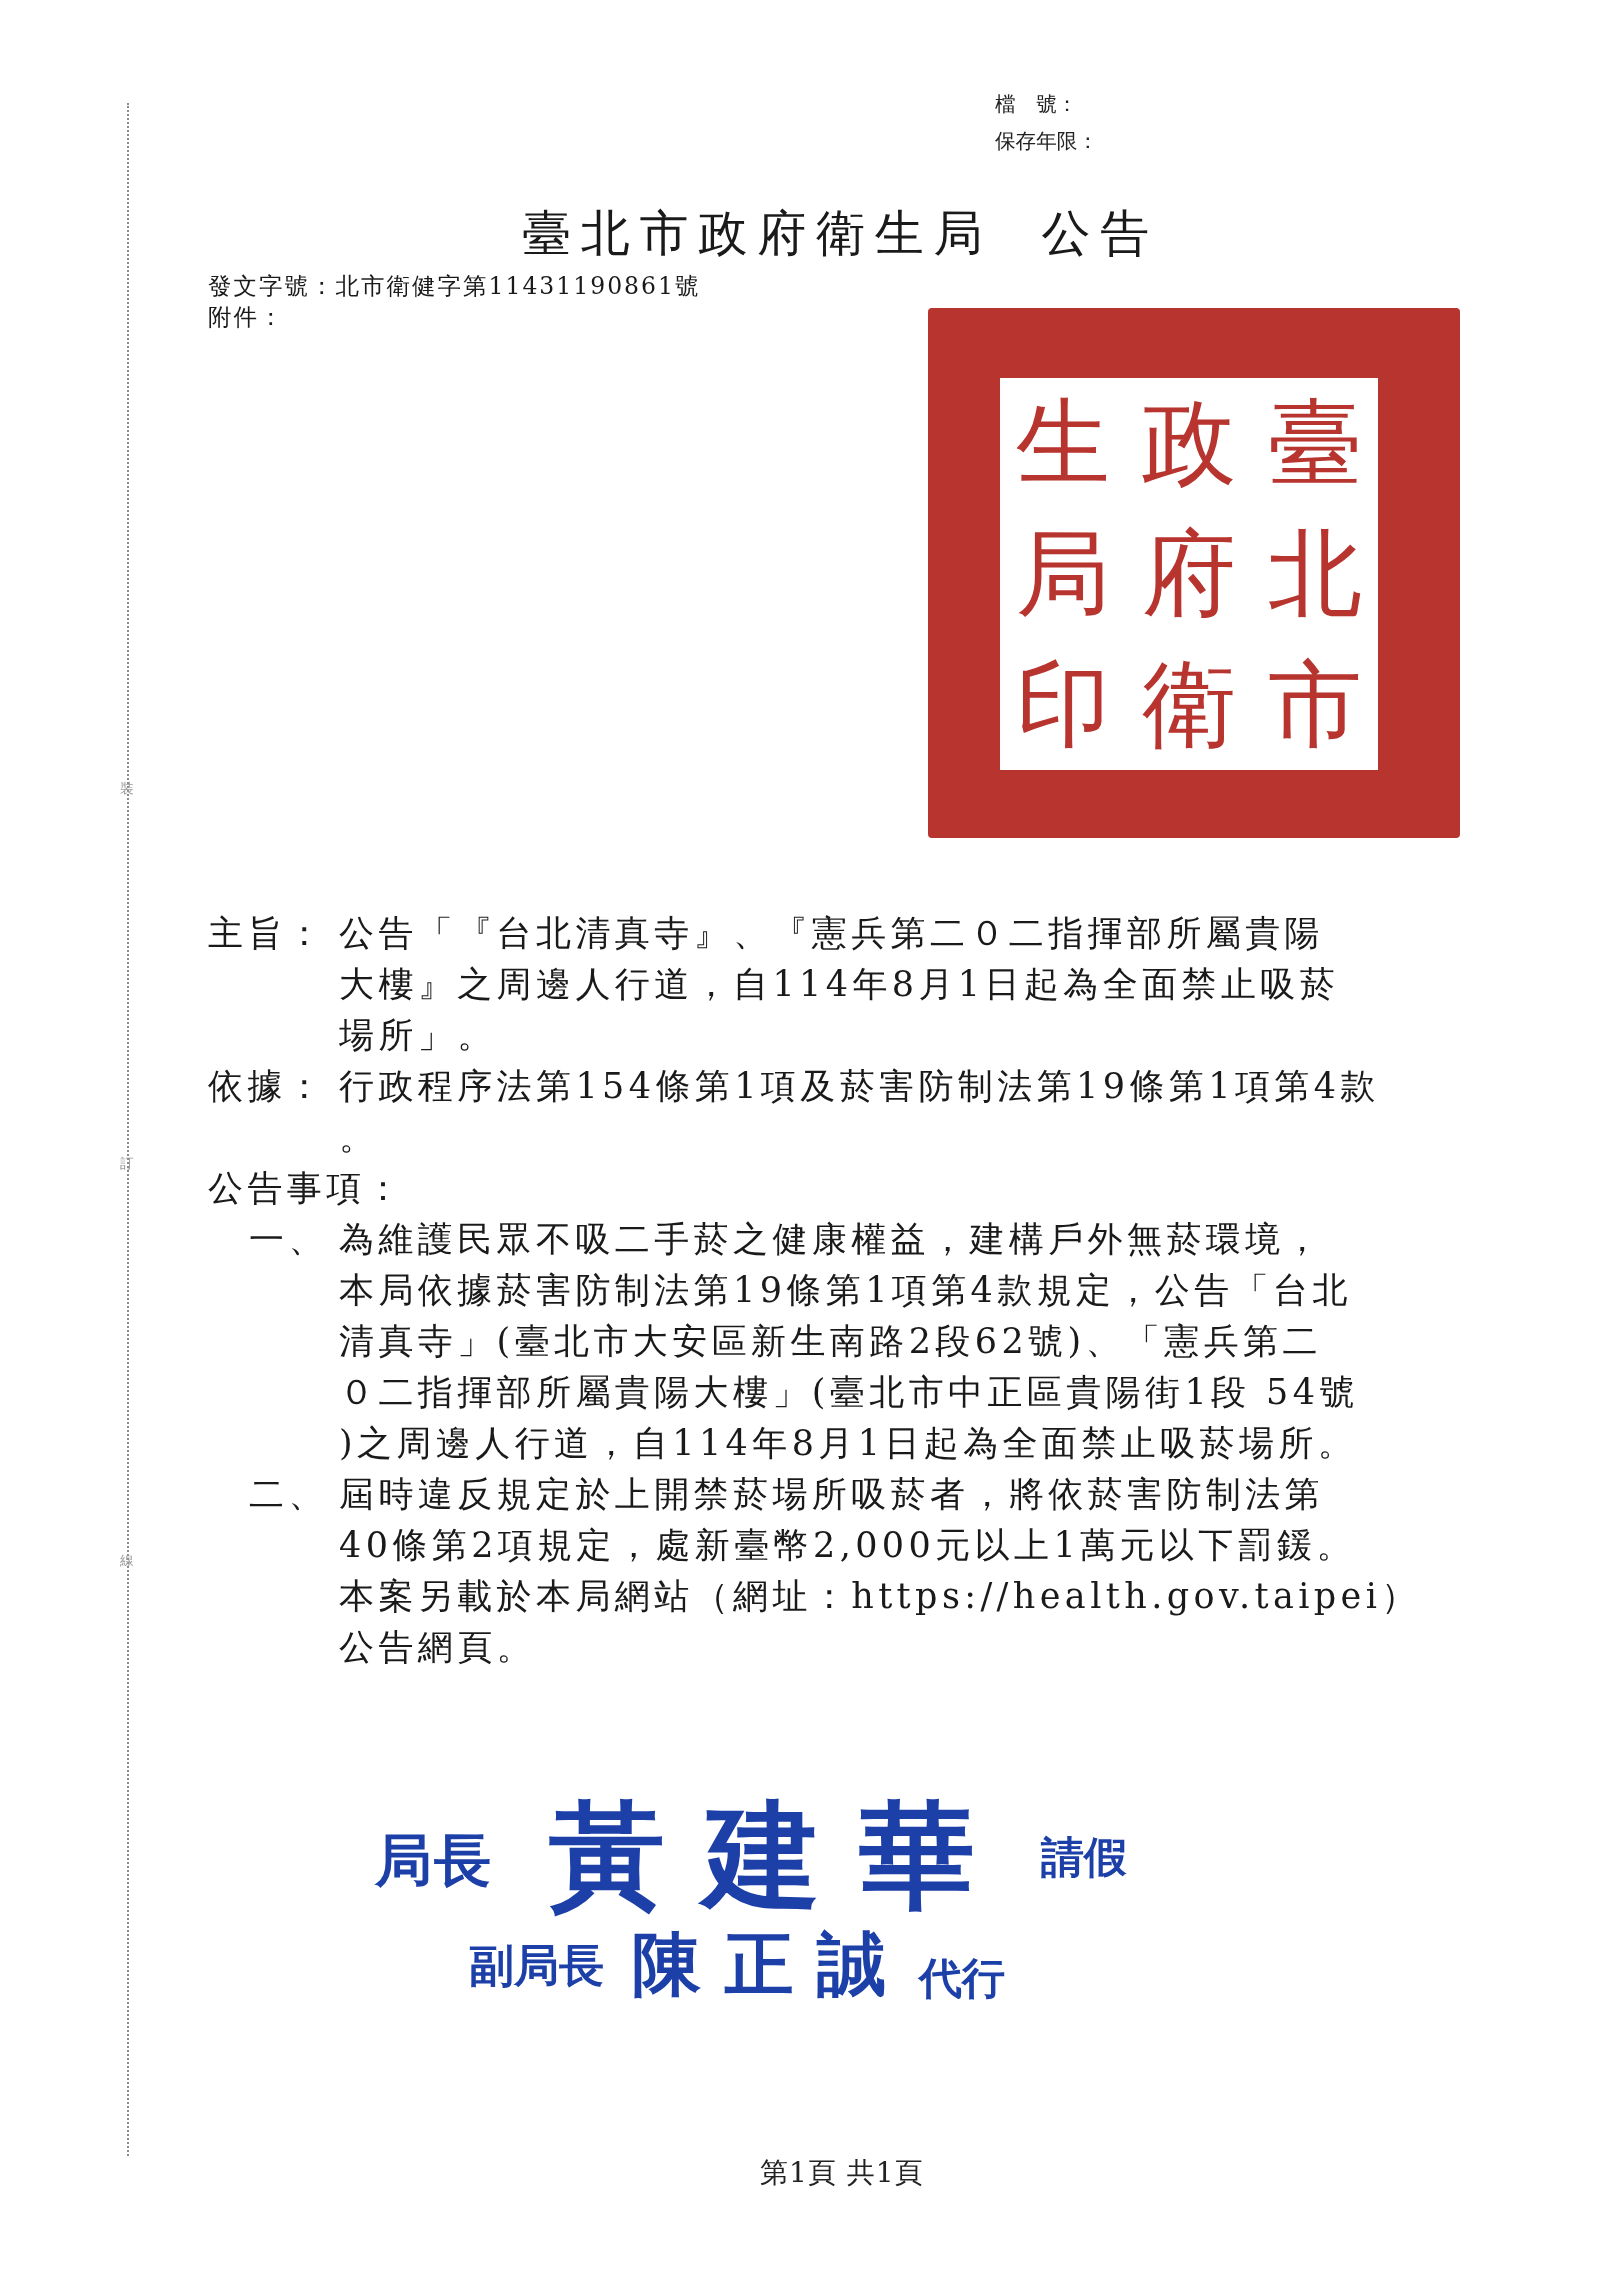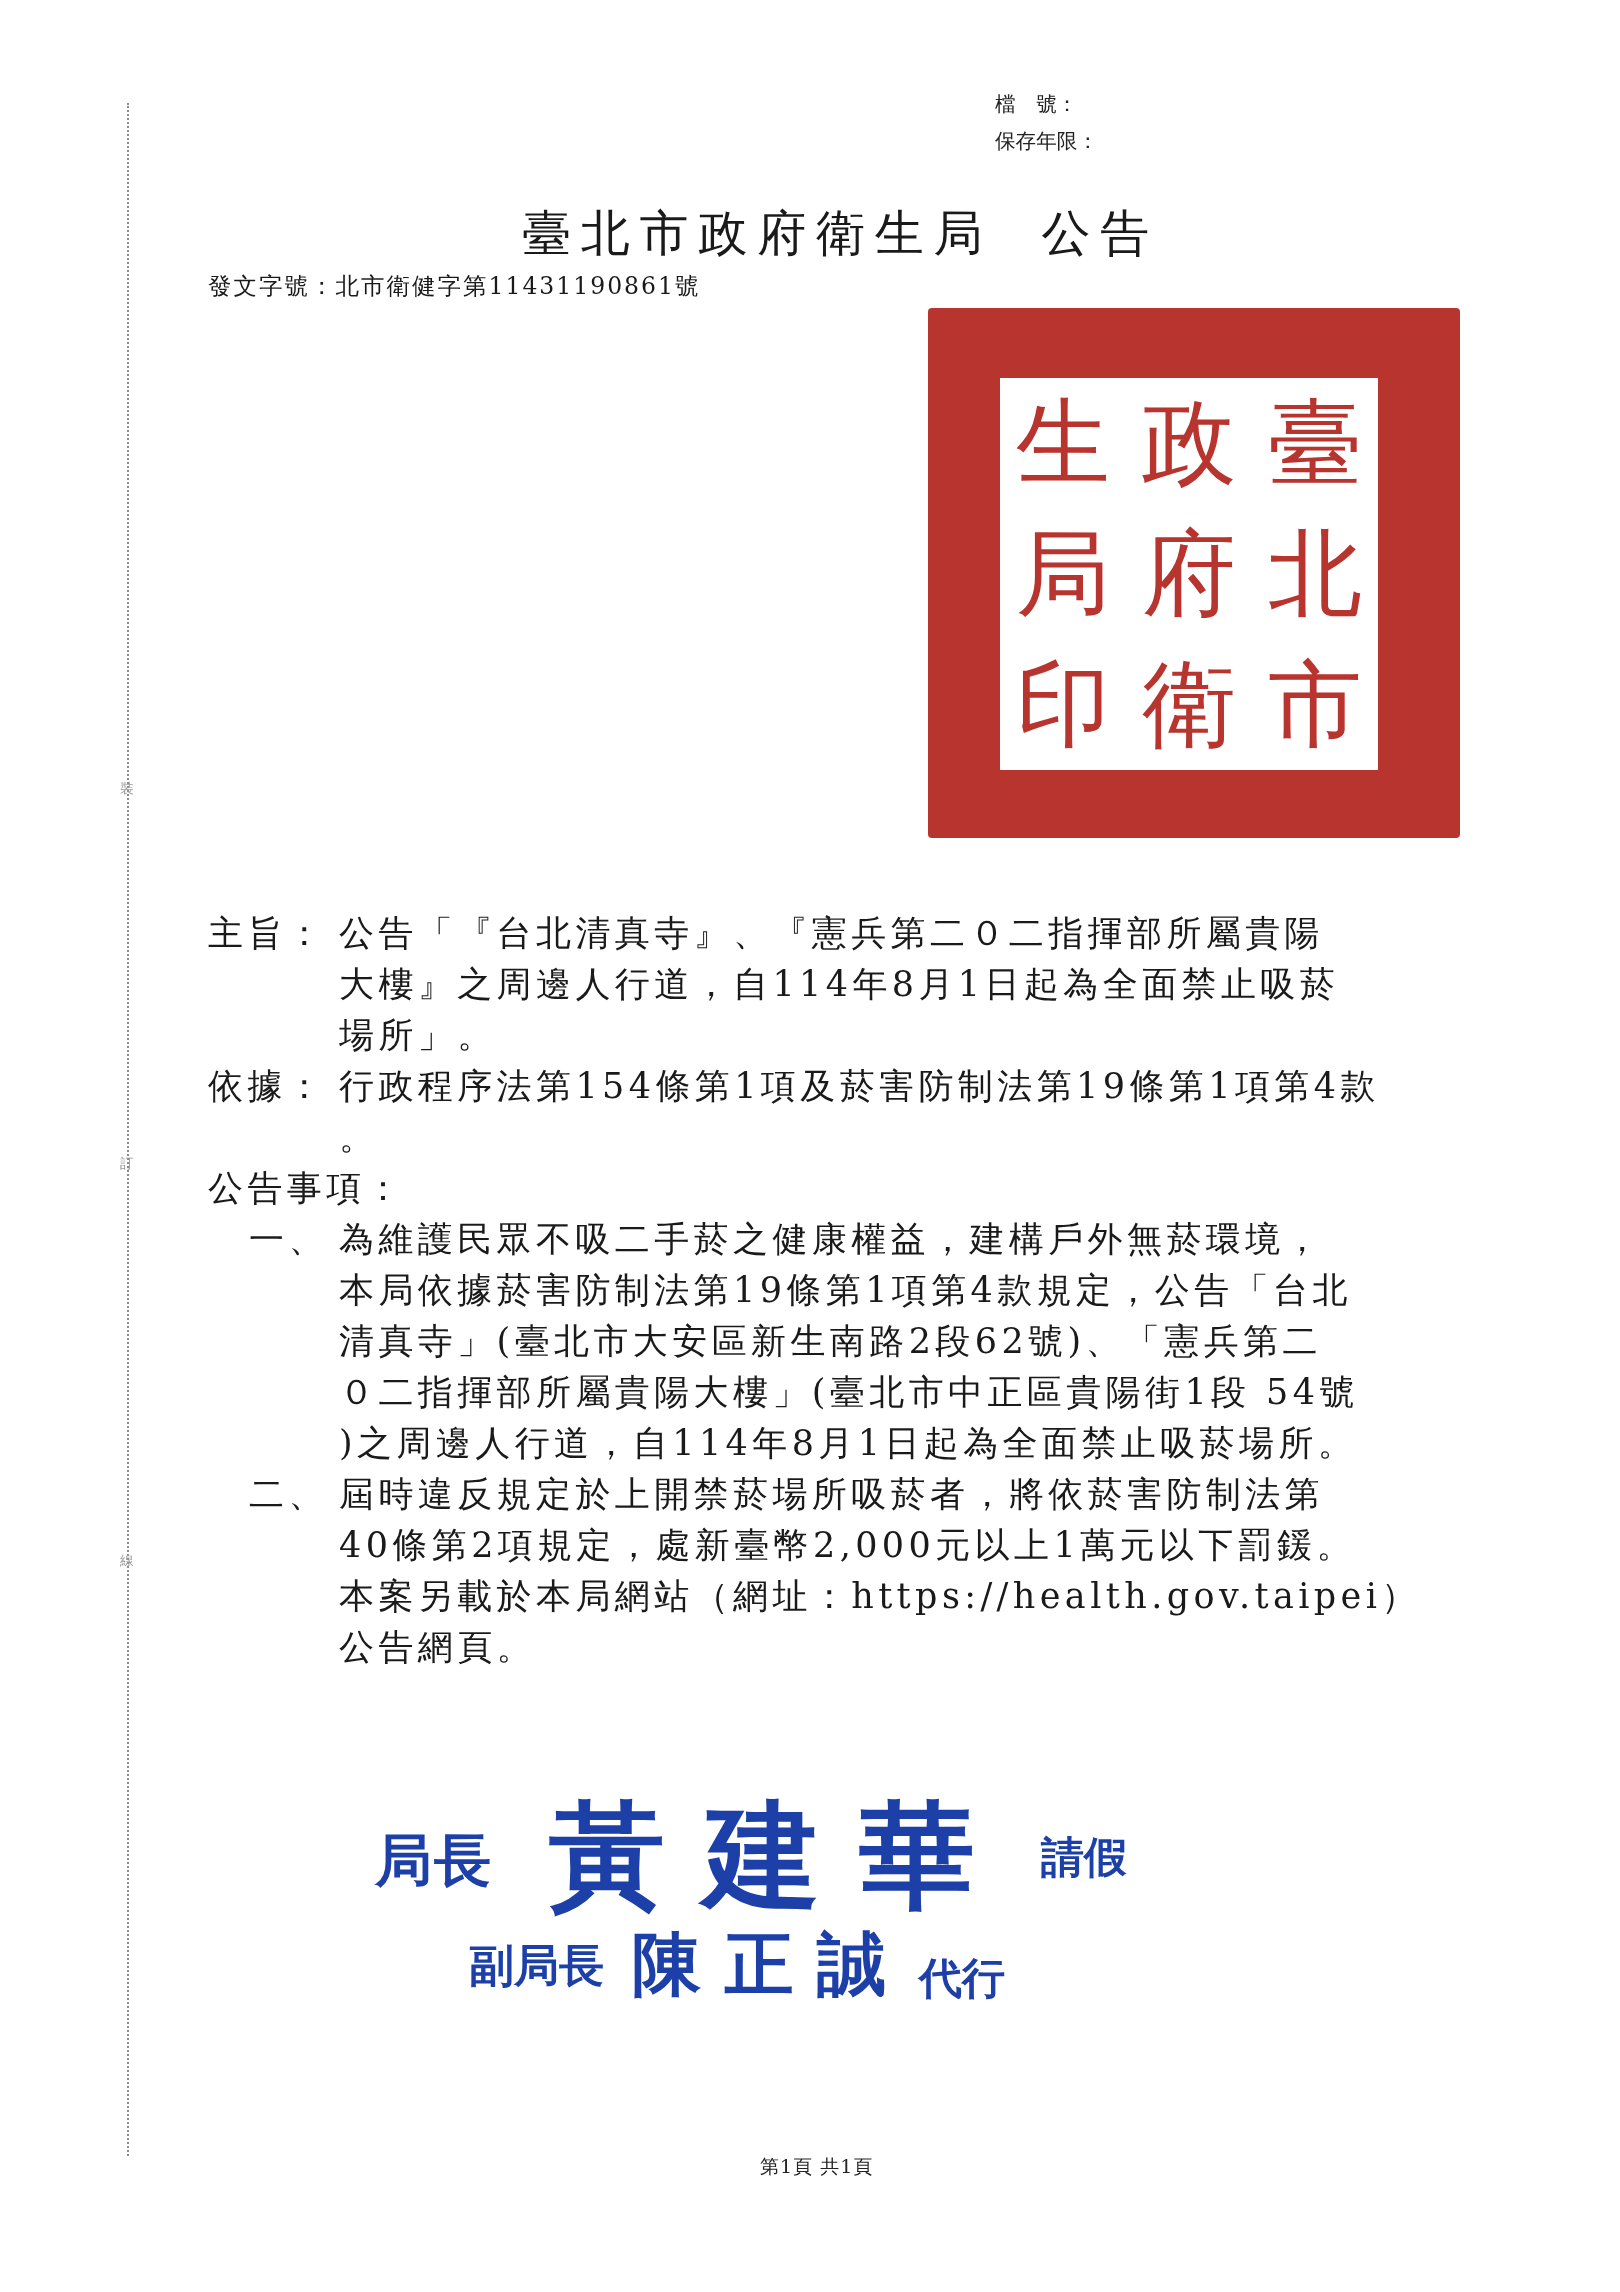--- a/index.html
+++ b/index.html
@@ -36,21 +36,21 @@
   
   .sig { color: #1c3fa8; }
   .sig-title { font-size: 57px; font-weight: bold; letter-spacing: 2px; }
   .sig-name-big { font-size: 116px; font-weight: bold; letter-spacing: 39px;
                   font-family: Liberation Mono, monospace; }
   .sig-suffix { font-size: 43px; font-weight: bold; }
   .sig-sub-title { font-size: 45px; font-weight: bold; }
   .sig-name-mid { font-size: 69px; font-weight: bold; letter-spacing: 23.5px; }
   .sig-suffix2 { font-size: 43px; font-weight: bold; }
 
-  .page-footer { font-size: 19px; color: #222; letter-spacing: 1px; }
+  .page-footer { font-size: 28px; color: #222; letter-spacing: 1px; }
 </style>
 </head>
 <body>
 
 <div class="binding-line"></div>
 <div class="binding-char" style="top:782px;">裝</div>
 <div class="binding-char" style="top:1157px;">訂</div>
 <div class="binding-char" style="top:1554px;">線</div>
 
 <div class="abs fileinfo" style="left:995px; top:86px;">
@@ -58,20 +58,23 @@
   <div class="row">保存年限：</div>
 </div>
 
 <div class="abs doc-title" style="left:522px; top:201px;">
   <span>臺北市政府衛生局</span><span class="gap"></span><span>公告</span>
 </div>
 
 <div class="abs meta" style="left:208px; top:271px;">
   <div>
     <span>發文字號：</span><span>北市衛健字第11431190861號</span>
+  </div>
+  <div>
+    <span>附件：</span>
   </div>
 </div>
 
 <div class="seal">
   <div class="seal-inner">
     <div class="seal-char">臺</div>
     <div class="seal-char">北</div>
     <div class="seal-char">市</div>
     <div class="seal-char">政</div>
     <div class="seal-char">府</div>

